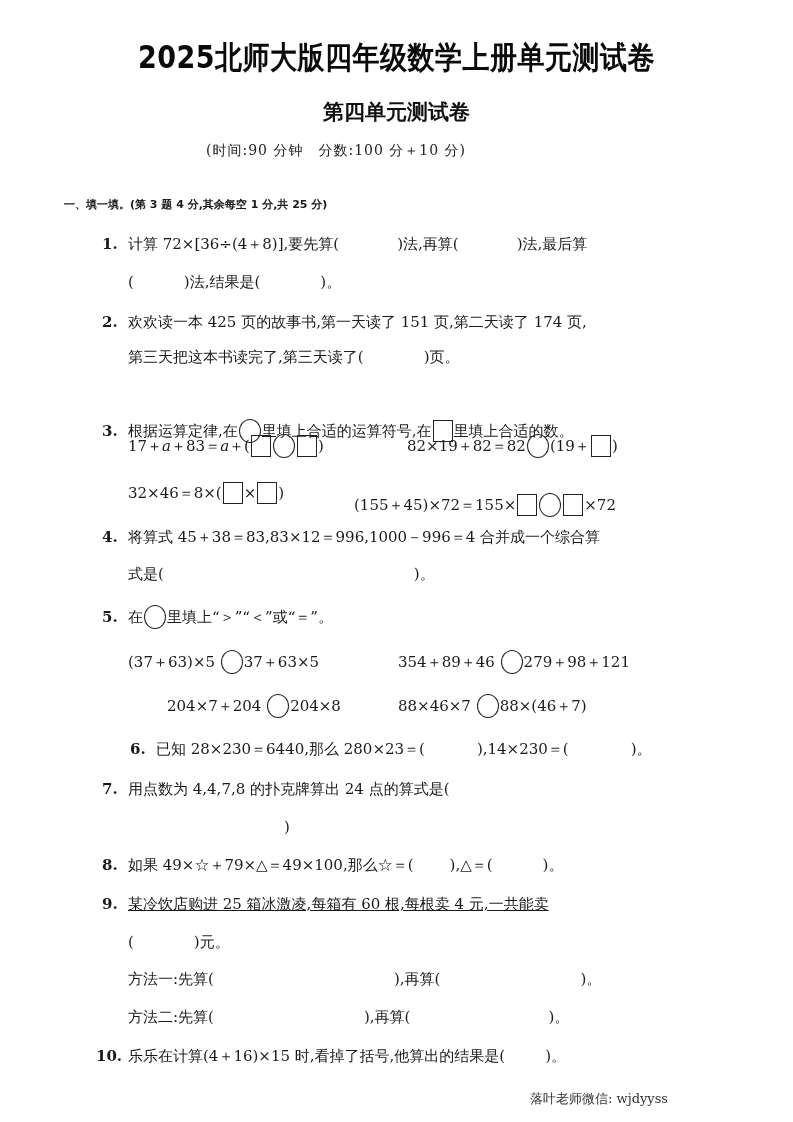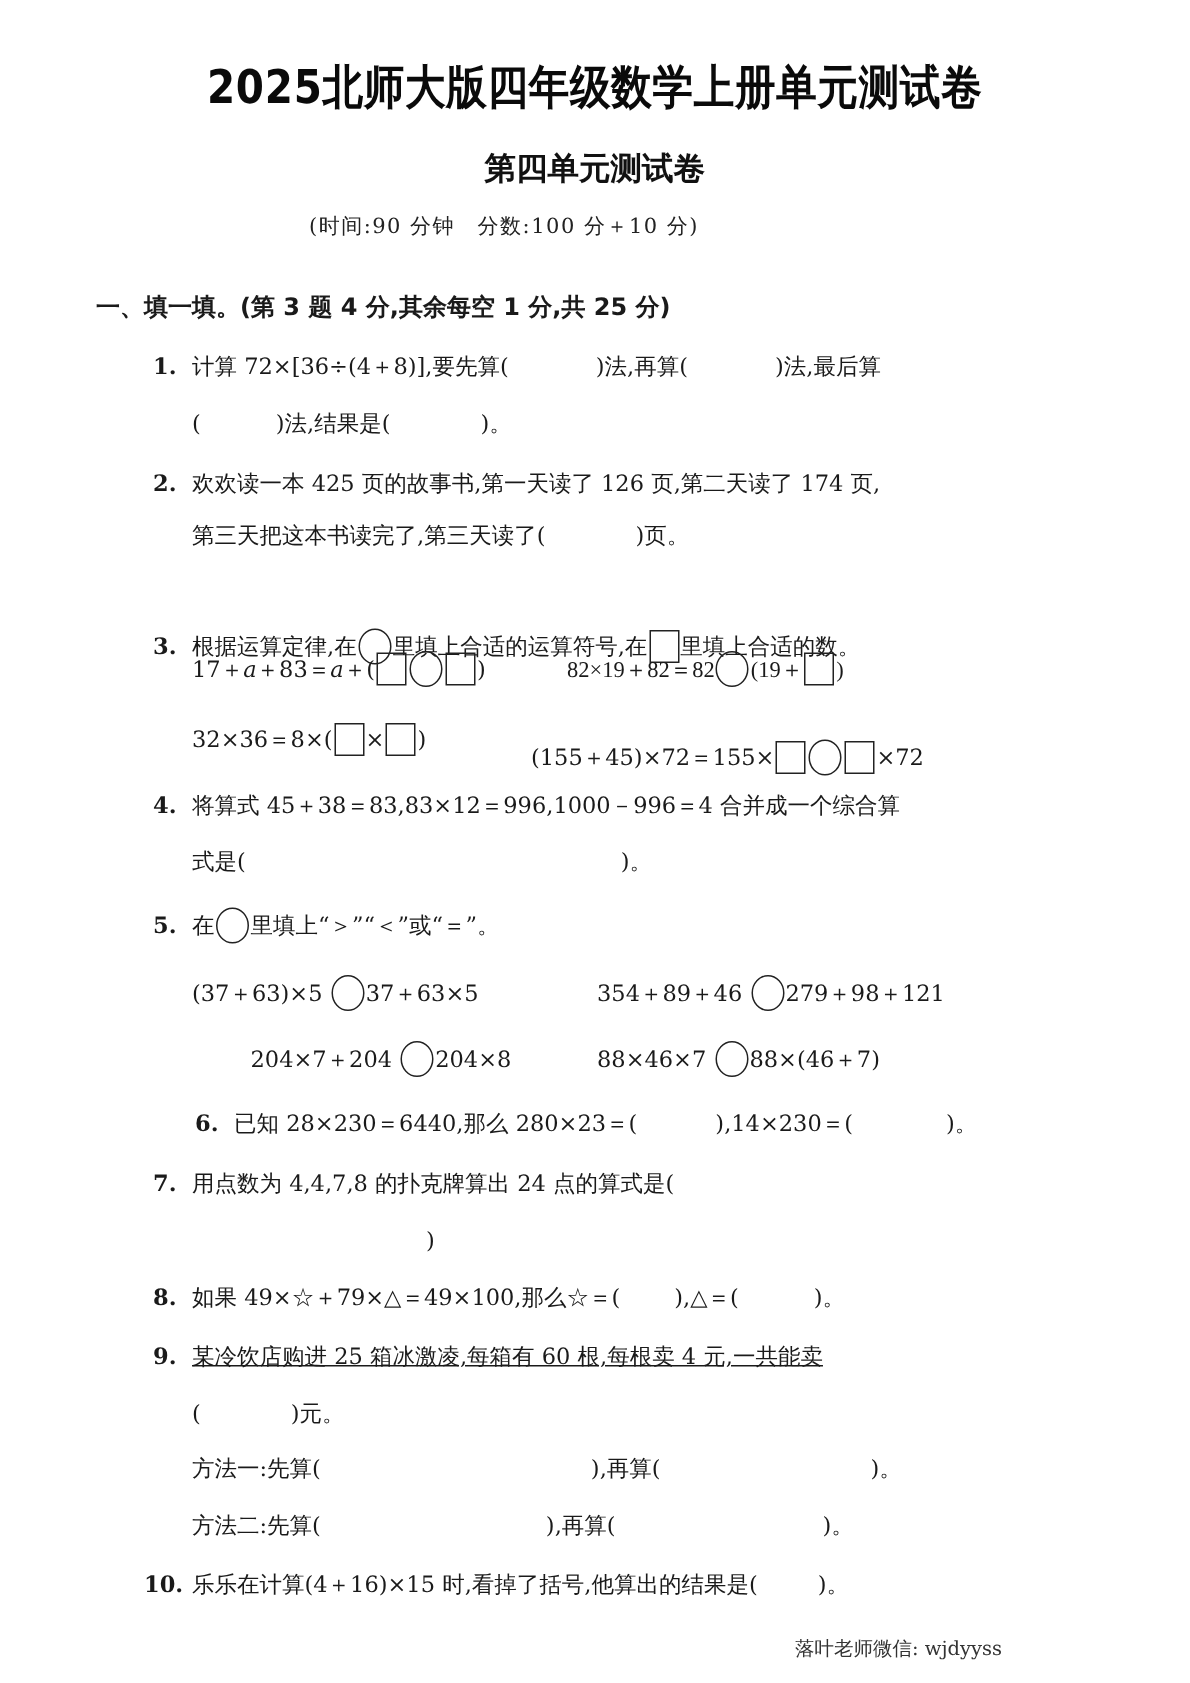--- a/index.html
+++ b/index.html
@@ -7,21 +7,21 @@
          font-family:"DejaVu Serif", "Liberation Serif", serif; color:#111; }
   .title { position:absolute; top:40px; left:0; width:793px; text-align:center;
            font-family:"DejaVu Sans", "Liberation Sans", sans-serif; font-weight:bold;
            font-size:27px; letter-spacing:0.5px; transform:scaleY(1.15); color:#0a0a0a; }
   .subtitle { position:absolute; top:98px; left:0; width:793px; text-align:center;
               font-family:"DejaVu Sans", "Liberation Sans", sans-serif; font-weight:bold;
               font-size:21px; color:#111; }
   .meta { position:absolute; top:142px; left:0; width:672px; text-align:center;
           font-size:14px; letter-spacing:1px; color:#222; }
   .line { position:absolute; white-space:nowrap; font-size:15px; line-height:24px; color:#1a1a1a; }
-  .section { font-family:"DejaVu Sans", "Liberation Sans", sans-serif; font-weight:bold; font-size:16px; }
+  .section { font-family:"DejaVu Sans", "Liberation Sans", sans-serif; font-weight:bold; font-size:11px; }
   .num { font-weight:bold; font-family:"DejaVu Serif", "Liberation Serif", serif; display:inline-block; width:26px; }
   .num10 { width:32px; }
   .gap { display:inline-block; }
   .box { display:inline-block; width:20px; height:22px; border:1.5px solid #222; vertical-align:-6px; box-sizing:border-box; margin:0 1px; }
   .circ { display:inline-block; width:22px; height:24px; border:1.5px solid #222; border-radius:50%; vertical-align:-7px; box-sizing:border-box; margin:0 1px; }
   .footer { position:absolute; top:1090px; left:530px; font-size:13px; color:#333; }
 </style>
 </head>
 <body>
 
@@ -32,37 +32,37 @@
 <div class="line section" style="top:193px;left:64px;">一、填一填。(第 3 题 4 分,其余每空 1 分,共 25 分)</div>
 
 <div class="line" style="top:232px;left:102px;">
   <span class="num">1.</span><span>计算 72×[36÷(4＋8)],要先算(</span><span class="gap" style="width:58px"></span><span>)法,再算(</span><span class="gap" style="width:58px"></span><span>)法,最后算</span>
 </div>
 <div class="line" style="top:270px;left:128px;">
   <span>(</span><span class="gap" style="width:50px"></span><span>)法,结果是(</span><span class="gap" style="width:60px"></span><span>)。</span>
 </div>
 
 <div class="line" style="top:310px;left:102px;">
-  <span class="num">2.</span><span>欢欢读一本 425 页的故事书,第一天读了 126 页,第二天读了 174 页,</span>
+  <span class="num">2.</span><span>欢欢读一本 425 页的故事书,第一天读了 151 页,第二天读了 174 页,</span>
 </div>
 <div class="line" style="top:345px;left:128px;">
   <span>第三天把这本书读完了,第三天读了(</span><span class="gap" style="width:60px"></span><span>)页。</span>
 </div>
 
 <div class="line" style="top:387px;left:102px;margin-top:32px;">
   <span class="num">3.</span><span>根据运算定律,在</span><span class="circ"></span><span>里填上合适的运算符号,在</span><span class="box"></span><span>里填上合适的数。</span>
 </div>
 <div class="line" style="top:434px;left:128px;">
   <span>17＋</span><i>a</i><span>＋83＝</span><i>a</i><span>＋(</span><span class="box"></span><span class="circ"></span><span class="box"></span><span>)</span>
 </div>
-<div class="line" style="top:434px;left:378px;font-family:Liberation Serif, serif;">
+<div class="line" style="top:434px;left:407px;">
   <span>82×19＋82＝82</span><span class="circ"></span><span>(19＋</span><span class="box"></span><span>)</span>
 </div>
 <div class="line" style="top:481px;left:128px;">
-  <span>32×36＝8×(</span><span class="box"></span><span>×</span><span class="box"></span><span>)</span>
+  <span>32×46＝8×(</span><span class="box"></span><span>×</span><span class="box"></span><span>)</span>
 </div>
 <div class="line" style="top:481px;left:354px;margin-top:12px;">
   <span>(155＋45)×72＝155×</span><span class="box"></span><span class="circ"></span><span class="box"></span><span>×72</span>
 </div>
 
 <div class="line" style="top:525px;left:102px;">
   <span class="num">4.</span><span>将算式 45＋38＝83,83×12＝996,1000－996＝4 合并成一个综合算</span>
 </div>
 <div class="line" style="top:562px;left:128px;">
   <span>式是(</span><span class="gap" style="width:250px"></span><span>)。</span>

